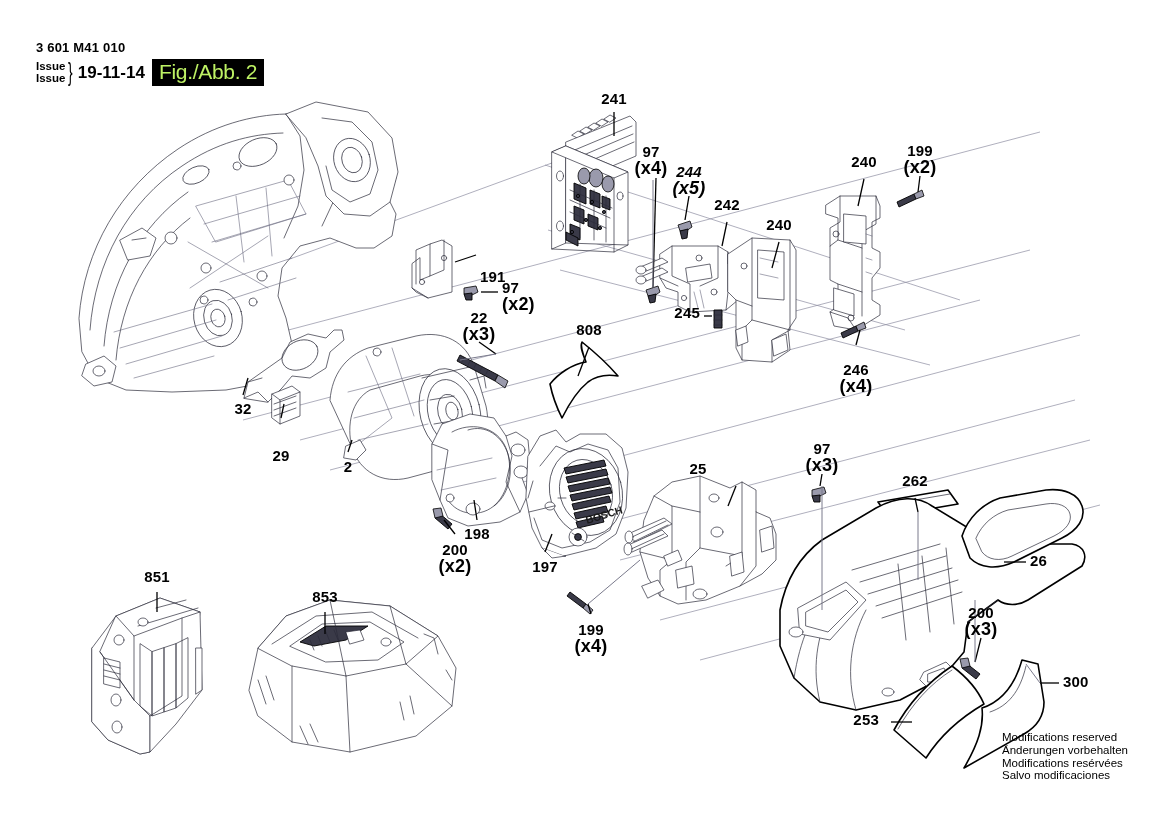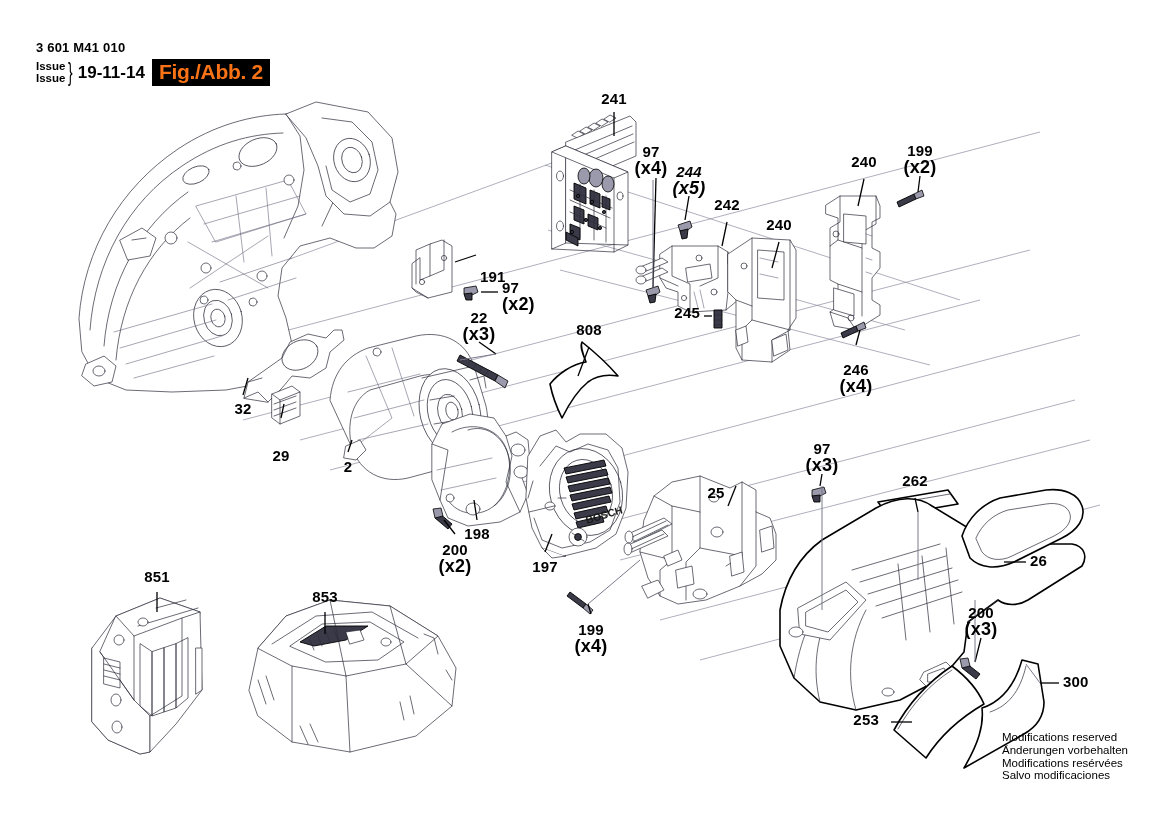--- a/index.html
+++ b/index.html
@@ -59,23 +59,23 @@
     font-weight: normal;
   }
   .hdr-date {
     font-size: 17px;
     font-weight: bold;
     margin-left: 2px;
     margin-right: 7px;
   }
   .fig-box {
     background: #000000;
-    color: #f97316;
+    color: #bef264;
     font-size: 21px;
-    font-weight: bold;
+    font-weight: normal;
     padding: 1px 7px 3px 7px;
     letter-spacing: -0.3px;
     line-height: 23px;
   }
 
   
   .lbl {
     position: absolute;
     font-size: 15px;
     font-weight: bold;
@@ -679,21 +679,21 @@
       <div class="lbl l" style="top: 280px; left: 502px;"><span>97</span><span class="qty">(x2)</span></div>
       <div class="lbl c" style="top: 310px; left: 429px; width: 100px;"><span>22</span><span class="qty">(x3)</span></div>
       <div class="lbl c" style="top: 322px; left: 539px; width: 100px;"><span>808</span></div>
       <div class="lbl c" style="top: 401px; left: 193px; width: 100px;"><span>32</span></div>
       <div class="lbl c" style="top: 448px; left: 231px; width: 100px;"><span>29</span></div>
       <div class="lbl c" style="top: 459px; left: 298px; width: 100px;"><span>2</span></div>
       <div class="lbl c" style="top: 526px; left: 427px; width: 100px;"><span>198</span></div>
       <div class="lbl c" style="top: 542px; left: 405px; width: 100px;"><span>200</span><span class="qty">(x2)</span></div>
       <div class="lbl c" style="top: 559px; left: 495px; width: 100px;"><span>197</span></div>
       <div class="lbl c" style="top: 622px; left: 541px; width: 100px;"><span>199</span><span class="qty">(x4)</span></div>
-      <div class="lbl c" style="top: 461px; left: 666px; width: 100px; margin-top: 24px;"><span>25</span></div>
+      <div class="lbl c" style="top: 461px; left: 648px; width: 100px;"><span>25</span></div>
       <div class="lbl c" style="top: 441px; left: 772px; width: 100px;"><span>97</span><span class="qty">(x3)</span></div>
       <div class="lbl c" style="top: 473px; left: 865px; width: 100px;"><span>262</span></div>
       <div class="lbl l" style="top: 553px; left: 1030px;"><span>26</span></div>
       <div class="lbl c" style="top: 605px; left: 931px; width: 100px;"><span>200</span><span class="qty">(x3)</span></div>
       <div class="lbl r" style="top: 712px; left: 779px; width: 100px;"><span>253</span></div>
       <div class="lbl l" style="top: 674px; left: 1063px;"><span>300</span></div>
       <div class="lbl c" style="top: 569px; left: 107px; width: 100px;"><span>851</span></div>
       <div class="lbl c" style="top: 589px; left: 275px; width: 100px;"><span>853</span></div>
     </div>
 

